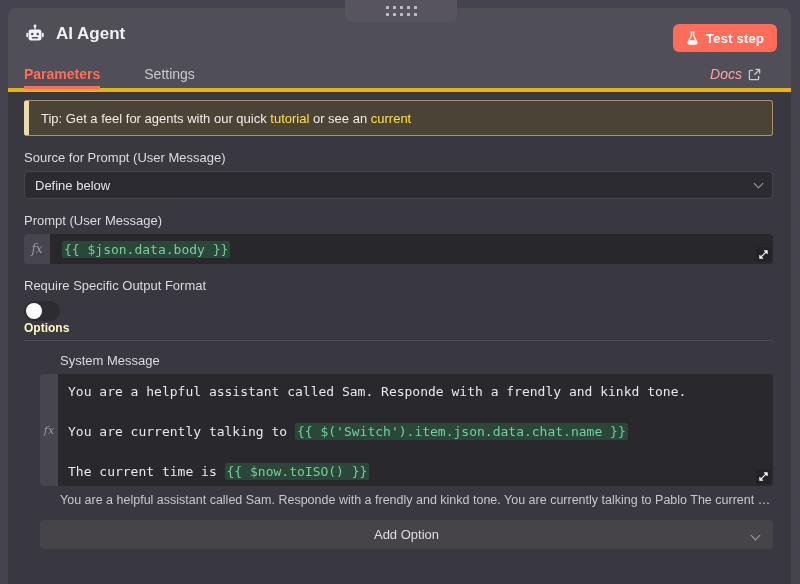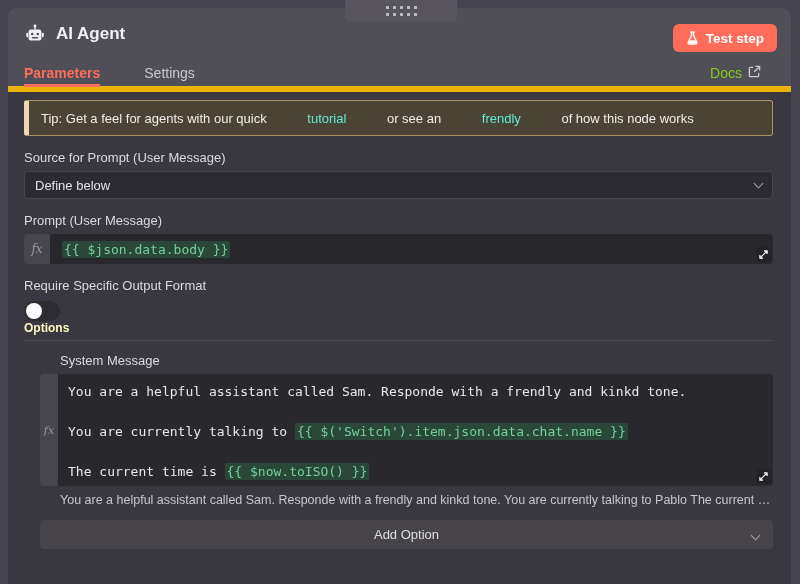--- a/index.html
+++ b/index.html
@@ -28,34 +28,34 @@
   .hdr-title { font-size:17px; font-weight:bold; color:#f1f0f4; margin-left:10px; }
   .spacer { flex:1; }
   .test-btn {
     background:#ff6d5a; color:#fff; border:none; border-radius:6px;
     height:28px; padding:8px 13px; font-size:13.5px; font-weight:bold;
     display:flex; align-items:center; gap:7px; cursor:pointer;
     font-family:"Liberation Sans", sans-serif;
     margin-top:8px;
   }
   
-  .tabbar { background:#504e57; height:32px; display:flex; align-items:center; padding:0 16px; border-bottom:6px solid #eab308; position:relative; }
+  .tabbar { background:#504e57; height:32px; display:flex; align-items:center; padding:0 16px; border-bottom:4px solid #eab308; position:relative; }
   .tab { font-size:14px; color:#c9c8ce; margin-right:44px; position:relative; height:100%; display:flex; align-items:center; cursor:pointer; }
   .tab.active { color:#ff6d5a; font-weight:bold; }
   .tab.active::after { content:""; position:absolute; left:0; right:0; bottom:-1px; height:3px; background:#ff6d5a; }
-  .docs { margin-left:auto; margin-right:14px; font-size:14px; color:#84cc16; display:flex; align-items:flex-start; gap:6px; cursor:pointer; }
+  .docs { margin-left:auto; margin-right:14px; font-size:14px; color:#fca5a5; display:flex; align-items:center; gap:6px; cursor:pointer;font-style:italic; }
 
   
   .content { padding:8px 18px 0 16px; }
   .tip {
     background:#4b4335; border:1px solid #ab9468; border-left:5px solid #ecd9ac;
     border-radius:3px; height:36px; display:flex; align-items:center;
-    padding:0 12px; font-size:13px; color:#f0eee9; white-space:pre;gap:37px;
-  }
-  .tip a { color:#5eead4; text-decoration:none; cursor:pointer; }
+    padding:0 12px; font-size:13px; color:#f0eee9; white-space:pre;
+  }
+  .tip a { color:#fde047; text-decoration:none; cursor:pointer; }
 
   .lbl { font-size:13px; color:#dbdade; margin-top:14px; }
   .select {
     margin-top:6px; height:28px; background:#2c2b31; border:1px solid #47464e;
     border-radius:4px; display:flex; align-items:center; padding:0 10px;
     font-size:13px; color:#e4e3e8; cursor:pointer;gap:32px;
   }
   .chev { width:7px; height:7px; border-left:1.5px solid #9d9ca4; border-bottom:1.5px solid #9d9ca4; transform:rotate(-45deg); margin-left:auto; margin-top:-3px; }
 
   .inp-row { margin-top:6px; display:flex; height:30px; position:relative; }
@@ -167,21 +167,21 @@
         <svg width="13" height="13" viewBox="0 0 14 14">
           <path d="M5.5 2.5H2.5a1 1 0 0 0-1 1v8a1 1 0 0 0 1 1h8a1 1 0 0 0 1-1V8.5" fill="none" stroke="#c9c8ce" stroke-width="1.4"></path>
           <path d="M8 1.5h4.5V6M12.2 1.8L6.8 7.2" fill="none" stroke="#c9c8ce" stroke-width="1.4"></path>
         </svg>
       </span>
     </span>
   </div>
 
   <div class="content">
 
-    <div class="tip"><span>Tip: Get a feel for agents with our quick </span><a>tutorial</a><span> or see an </span><a>frendly</a><span> of how this node works</span></div>
+    <div class="tip"><span>Tip: Get a feel for agents with our quick </span><a>tutorial</a><span> or see an </span><a>current</a></div>
 
     <div class="lbl">Source for Prompt (User Message)</div>
     <div class="select">
       <span>Define below</span>
       <span class="chev"></span>
     </div>
 
     <div class="lbl">Prompt (User Message)</div>
     <div class="inp-row">
       <div class="fxbox">fx</div>

